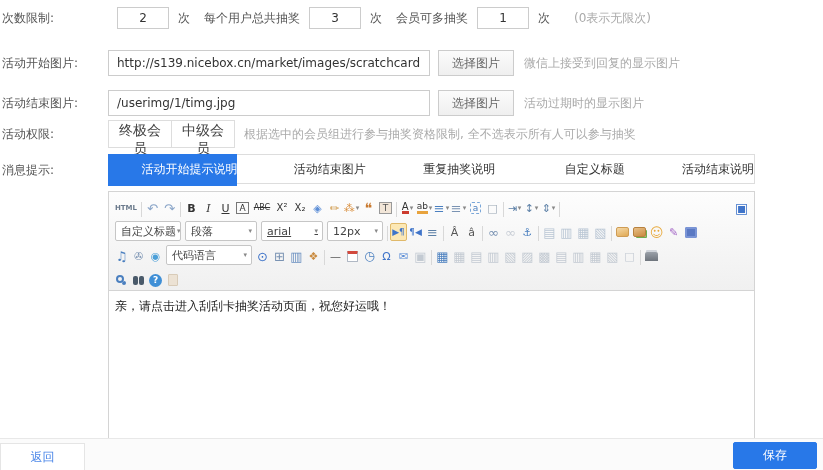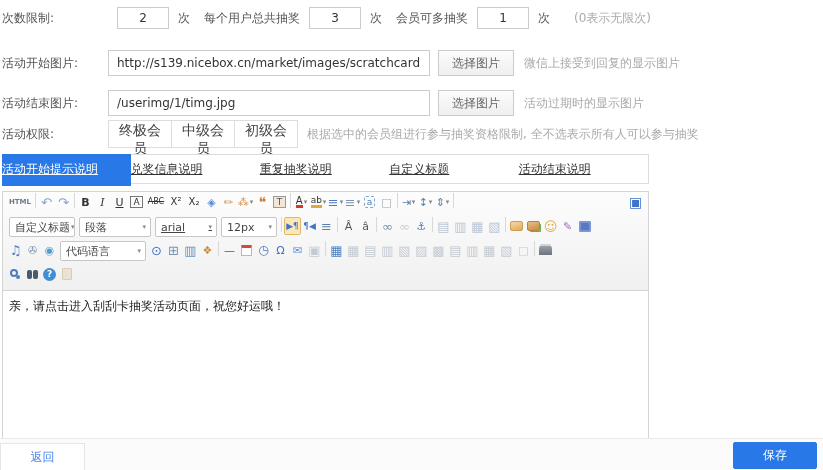--- a/index.html
+++ b/index.html
@@ -19,25 +19,25 @@
   .glabel { color:#555; }
   .txt { width:322px; height:26px; border:1px solid #ccc; padding:0 8px; color:#333; font-size:12px; font-family:inherit; }
   .pickbtn { margin-left:8px; height:26px; padding:0 13px; background:linear-gradient(#fbfbfb,#efefef);
              border:1px solid #ccc; color:#666; font-size:12px; cursor:pointer; font-family:inherit; }
   .hint { color:#aaa; margin-left:10px; white-space:nowrap; }
   .mgroup { display:flex; }
   .mbtn { width:64px; height:28px; background:#fff; border:1px solid #ddd; color:#444; font-size:14px;
           margin-right:-1px; cursor:pointer; font-family:inherit; }
   .right-col { width:647px; }
   .tabbar { display:flex; width:647px; height:30px; border:1px solid #ddd; background:#fff; }
-  .tab { flex:1; text-align:left; line-height:28px; color:#333; cursor:pointer;text-decoration:underline; }
+  .tab { flex:1; text-align:right; line-height:28px; color:#333; cursor:pointer; }
   .tab.active { background:#2878e8; color:#fff; line-height:30px; margin:-1px; height:32px; position:relative; }
   .editor { width:647px; margin-top:7px; border:1px solid #d4d4d4; background:#fff; }
   .toolbar { background:linear-gradient(#fdfdfd,#f0f0f0); border-bottom:1px solid #d4d4d4; padding:1px 2px; }
-  .trow { display:flex; align-items:flex-start; height:24px; padding:0 2px; overflow:hidden; }
+  .trow { display:flex; align-items:flex-end; height:24px; padding:0 2px; overflow:hidden; }
   .tbtn { display:inline-flex; align-items:center; justify-content:center; min-width:17px; height:18px;
           cursor:pointer; color:#555; border-radius:2px; flex:none; }
   .tbtn .glyph { display:inline-flex; align-items:center; justify-content:center; font-size:11px; line-height:1; }
   .tbtn.on { background:#fce8b5; border:1px solid #e0b96a; }
   .caret { font-size:7px; color:#888; margin-left:1px; }
   .tsel { display:inline-flex; align-items:center; justify-content:space-between; height:20px; flex:none;
           border:1px solid #c6c6c6; background:#fff; margin:0 2px; padding:0 4px 0 5px; font-size:11px; color:#444; border-radius:2px; cursor:pointer; white-space:nowrap; overflow:hidden; }
   .tsep { width:1px; height:15px; background:#d8d8d8; margin:0 2px; flex:none; }
   .tsp { flex:1; }
   .econtent { height:147px; padding:7px 6px; color:#222; font-size:12px; overflow:hidden; }
@@ -77,30 +77,30 @@
     <input class="txt" value="/userimg/1/timg.jpg" style="">
     <button class="pickbtn">选择图片</button>
     <span class="hint">活动过期时的显示图片</span>
   </div>
 
   <div class="frow r4">
     <div class="flabel">活动权限:</div>
     <div class="mgroup">
         <button class="mbtn">终极会员</button>
         <button class="mbtn">中级会员</button>
-        <button class="mbtn">初级会员</button>
       </div>
     <span class="hint">根据选中的会员组进行参与抽奖资格限制, 全不选表示所有人可以参与抽奖</span>
   </div>
 
   <div class="frow r5">
+    <div class="flabel">消息提示:</div>
     <div class="right-col">
       <div class="tabbar">
           <div class="tab active">活动开始提示说明</div>
-          <div class="tab">兑奖信息说明</div>
+          <div class="tab">活动结束图片</div>
           <div class="tab">重复抽奖说明</div>
           <div class="tab">自定义标题</div>
           <div class="tab">活动结束说明</div>
         </div>
       <div class="editor">
         <div class="toolbar">
           <div class="trow">
               <span class="tbtn">
                 <span class="glyph" style="font-size: 7px; font-weight: bold; color: rgb(107, 122, 140); width: 26px;">HTML</span>
               </span>

